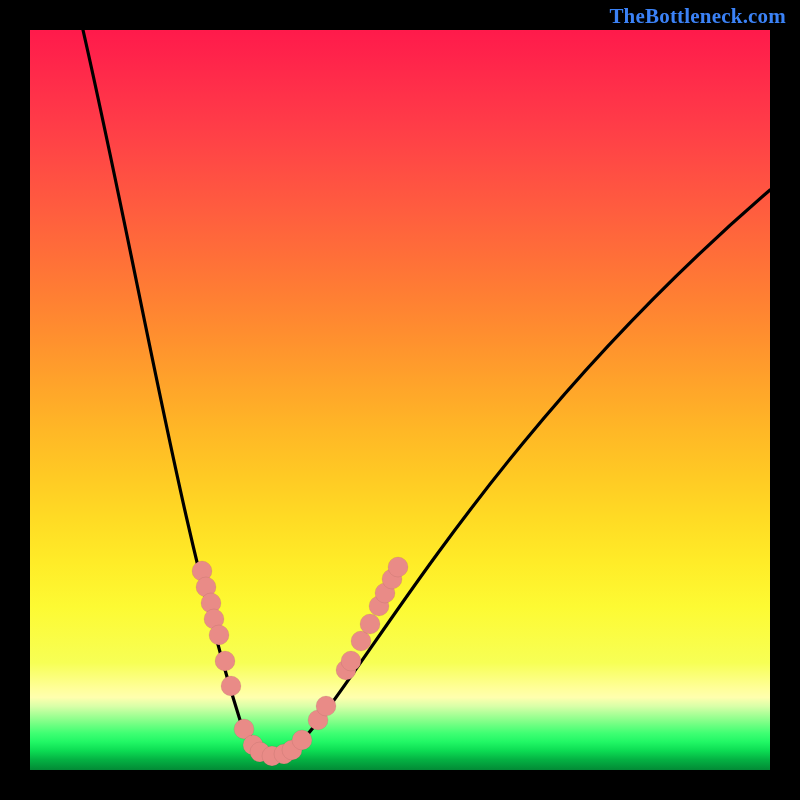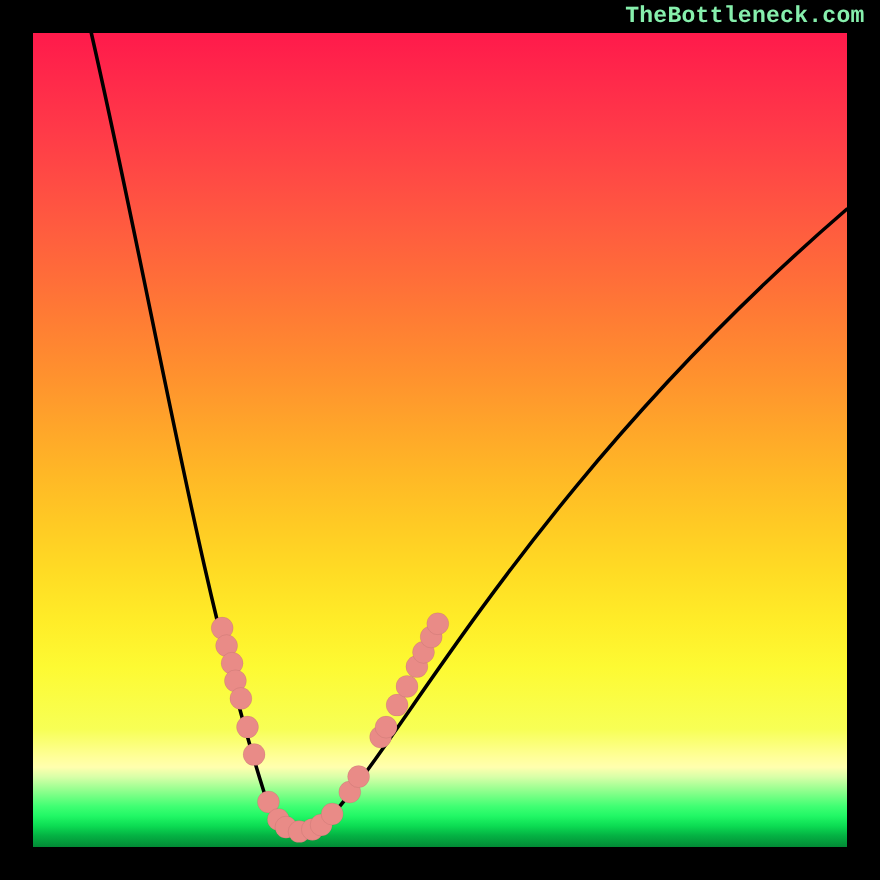--- a/index.html
+++ b/index.html
@@ -53,23 +53,23 @@
       #21f765 96.2%,
       #0cdc53 97.4%,
       #04b243 98.6%,
       #028a35 100%
     );
   }
   .watermark {
     position: absolute;
     top: 4px;
     right: 14px;
-    font-family: Liberation Mono, monospace;
+    font-family: Liberation Serif, serif;
     font-size: 21px;
-    color: #86efac;
+    color: #3b82f6;
     font-weight: 600;
     letter-spacing: 0.2px;
   }
   svg.curve {
     position: absolute;
     left: 30px;
     top: 30px;
     width: 740px;
     height: 740px;
     overflow: visible;

